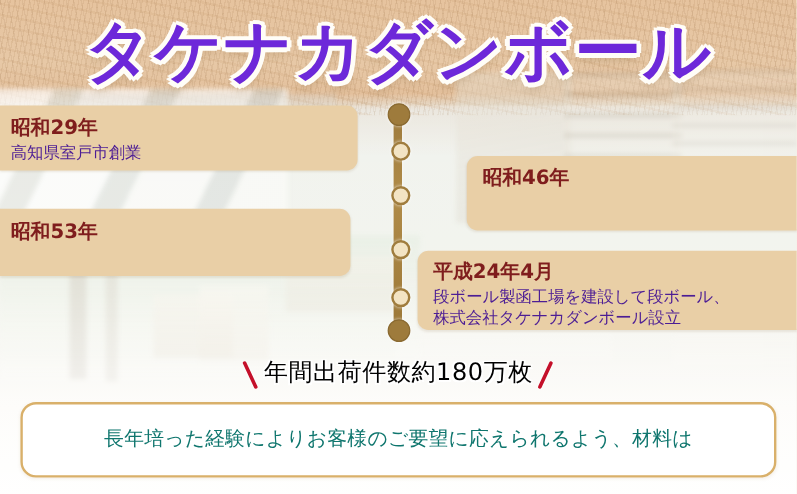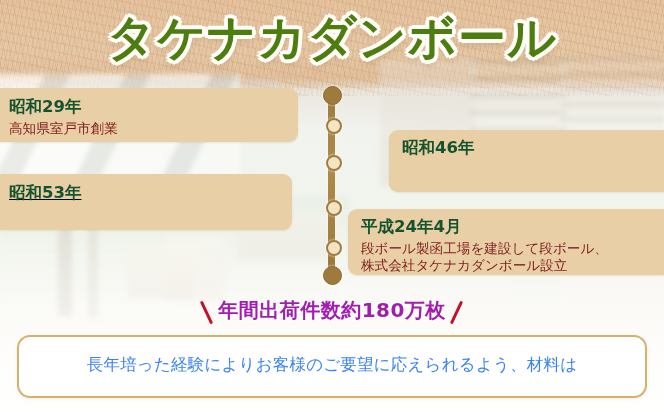--- a/index.html
+++ b/index.html
@@ -128,24 +128,24 @@
        rgba(255,255,255,.18) 0%, rgba(255,255,255,.26) 45%,
        rgba(255,255,255,.62) 78%, rgba(255,255,255,.88) 100%);
   }
 
   
   .title {
     position: absolute;
     left: 0; right: 0; top: 6px;
     text-align: center;
     font-family: "DejaVu Sans", "Liberation Sans", sans-serif;
-    font-size: 48px;
+    font-size: 56px;
     font-weight: 700;
     letter-spacing: 1px;
-    color: #4d7c0f;
+    color: #6d28d9;
     -webkit-text-stroke: 0px;
     text-shadow:
       -3px -3px 0 #fffdf7,  3px -3px 0 #fffdf7,
       -3px  3px 0 #fffdf7,  3px  3px 0 #fffdf7,
       -3px  0px 0 #fffdf7,  3px  0px 0 #fffdf7,
        0px -3px 0 #fffdf7,  0px  3px 0 #fffdf7,
       -4px  0px 0 #fffdf7,  4px  0px 0 #fffdf7,
        0px  4px 0 #fffdf7,  0px -4px 0 #fffdf7,
        0 6px 7px rgba(120,86,40,.22);
     white-space: nowrap;
@@ -184,62 +184,62 @@
   .panel {
     position: absolute;
     background: #e9cfa6;
     box-sizing: border-box;
     box-shadow: 0 1px 2px rgba(120,90,45,.12);
   }
   .panel .yr {
     font-family: "DejaVu Sans", "Liberation Sans", sans-serif;
     font-weight: 700;
     font-size: 16.5px;
-    color: #14532d;
+    color: #7f1d1d;
     line-height: 1.15;
     white-space: nowrap;
   }
   .panel .dsc {
     font-family: "DejaVu Sans", "Liberation Sans", sans-serif;
     font-weight: 400;
     font-size: 13.6px;
-    color: #7f1d1d;
+    color: #4c1d95;
     line-height: 1.28;
     margin-top: 3px;
   }
 
   .panel-left {
     left: 0;
     border-radius: 0 9px 9px 0;
     padding: 10px 12px 10px 9px;
   }
   .panel-right {
     border-radius: 9px;
     padding: 9px 10px 9px 13px;
   }
 
   #p-s29 { top: 88px;  width: 298px; height: 54px; }
-  #p-s53 { top: 174px; width: 292px; height: 56px; text-decoration: underline; }
+  #p-s53 { top: 174px; width: 292px; height: 56px; }
   #p-s46 { left: 348px; top: 130px; width: 295px; height: 62px; margin-left: 41px; }
   #p-h24 { left: 348px; top: 209px; width: 362px; height: 66px; }
 
   
   .redline {
     position: absolute;
     left: 0; right: 0; top: 297px;
     text-align: center;
     white-space: nowrap;
   }
   .redline .rtxt {
     display: inline-block;
     font-family: "DejaVu Sans", "Liberation Sans", sans-serif;
-    font-weight: 700;
+    font-weight: 400;
     font-size: 20px;
     letter-spacing: .5px;
-    color: #a21caf;
+    color: #000000;
     text-shadow:
       -1.4px -1.4px 0 #fff, 1.4px -1.4px 0 #fff,
       -1.4px  1.4px 0 #fff, 1.4px  1.4px 0 #fff,
        0 0 4px rgba(255,255,255,.95);
     vertical-align: middle;
   }
   .slash {
     display: inline-block;
     width: 22px;
     height: 24px;
@@ -269,24 +269,24 @@
     background: rgba(255,255,255,.95);
     border: 2.5px solid #d9b06a;
     border-radius: 13px;
     display: flex;
     align-items: center;
     justify-content: center;
     flex-direction: column;
     box-shadow: 0 1px 3px rgba(150,110,50,.10);
   }
   .msgbox .ml {
-    font-family: Liberation Mono, monospace;
+    font-family: Liberation Serif, serif;
     font-size: 16.5px;
     font-weight: 400;
-    color: #3b82f6;
+    color: #0f766e;
     line-height: 1.48;
     letter-spacing: .2px;
     white-space: nowrap;
   }
 </style>
 </head>
 <body>
 
 <div id="poster">
 

